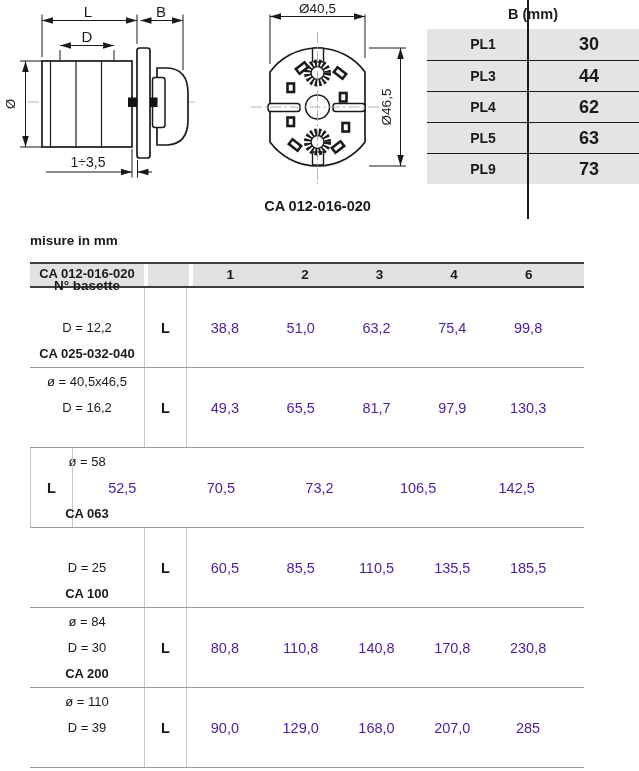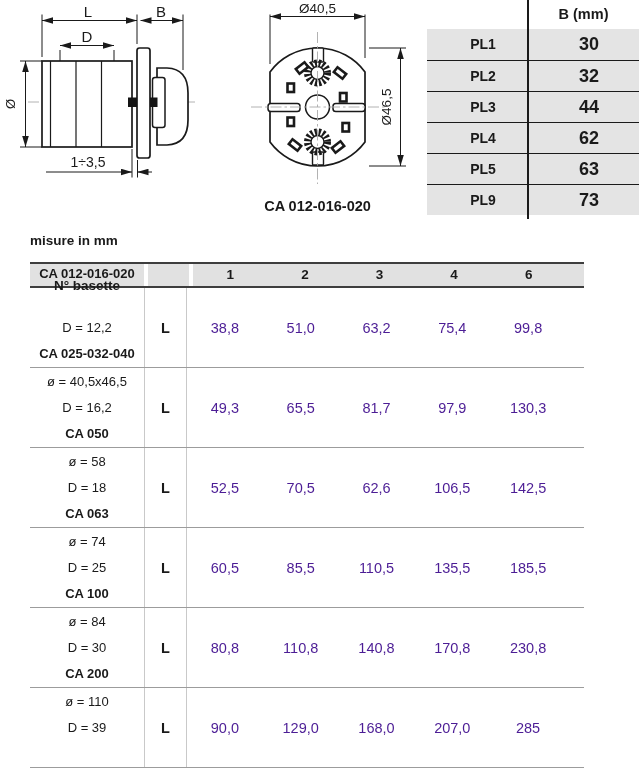--- a/index.html
+++ b/index.html
@@ -13,21 +13,21 @@
   .cl{stroke:#a9a9a9;stroke-width:0.9;fill:none;stroke-dasharray:11 3 2.5 3;}
   .hole{fill:#ffffff;stroke:#1a1a1a;stroke-width:2.6;}
   .sq{fill:#ffffff;stroke:#1a1a1a;stroke-width:2.6;}
   .knurl{fill:none;stroke:#1a1a1a;stroke-width:7;stroke-dasharray:2.2 1.8;}
   .slot{fill:#ffffff;stroke:#1a1a1a;stroke-width:1.5;}
   .blk{fill:#141414;stroke:none;}
 
   
   .btable{position:absolute;left:427px;top:0;width:212px;height:219px;}
   .bt-divider{position:absolute;left:100px;top:0;width:2px;height:219px;background:#1a1a1a;}
-  .bt-header{height:29px;display:flex;}
+  .bt-header{height:29px;display:flex;flex-direction:column;}
   .bt-header .sp{width:101px;}
   .bt-header .h{flex:1;text-align:center;font-weight:bold;font-size:14.5px;line-height:29px;}
   .bt-row{height:31px;display:flex;background:#e4e4e4;box-sizing:border-box;}
   .bt-row + .bt-row{border-top:1.6px solid #1a1a1a;}
   .bt-label{width:112px;text-align:center;font-weight:bold;font-size:14px;line-height:30px;}
   .bt-val{flex:1;text-align:center;font-weight:bold;font-size:18px;line-height:30px;}
 
   
   .note{position:absolute;left:30px;top:233px;font-size:13.5px;font-weight:bold;}
 
@@ -163,24 +163,20 @@
   <div class="btable">
     <div class="bt-header">
       <div class="sp"></div>
       <div class="h">B (mm)</div>
     </div>
     <div class="bt-row">
       <div class="bt-label">PL1</div>
       <div class="bt-val">30</div>
     </div>
     <div class="bt-row">
-      <div class="bt-label">PL2</div>
-      <div class="bt-val">32</div>
-    </div>
-    <div class="bt-row">
       <div class="bt-label">PL3</div>
       <div class="bt-val">44</div>
     </div>
     <div class="bt-row">
       <div class="bt-label">PL4</div>
       <div class="bt-val">62</div>
     </div>
     <div class="bt-row">
       <div class="bt-label">PL5</div>
       <div class="bt-val">63</div>
@@ -235,30 +231,25 @@
       <div class="mt-vals">
         <div class="mt-v">49,3</div>
         <div class="mt-v">65,5</div>
         <div class="mt-v">81,7</div>
         <div class="mt-v">97,9</div>
         <div class="mt-v">130,3</div>
       </div>
     </div>
 
     <div class="mt-row">
-      <div class="mt-c1">
-        <div class="mt-name">CA 050</div>
-        <div class="mt-sub">D = 18</div>
-        <div class="mt-sub">ø = 74</div>
-      </div>
       <div class="mt-l">L</div>
       <div class="mt-vals">
         <div class="mt-v">52,5</div>
         <div class="mt-v">70,5</div>
-        <div class="mt-v">62,6</div>
+        <div class="mt-v">73,2</div>
         <div class="mt-v">106,5</div>
         <div class="mt-v">142,5</div>
       </div>
     </div>
 
     <div class="mt-row">
       <div class="mt-c1">
         <div class="mt-name">CA 063</div>
         <div class="mt-sub">D = 25</div>
         <div class="mt-sub">ø = 84</div>

